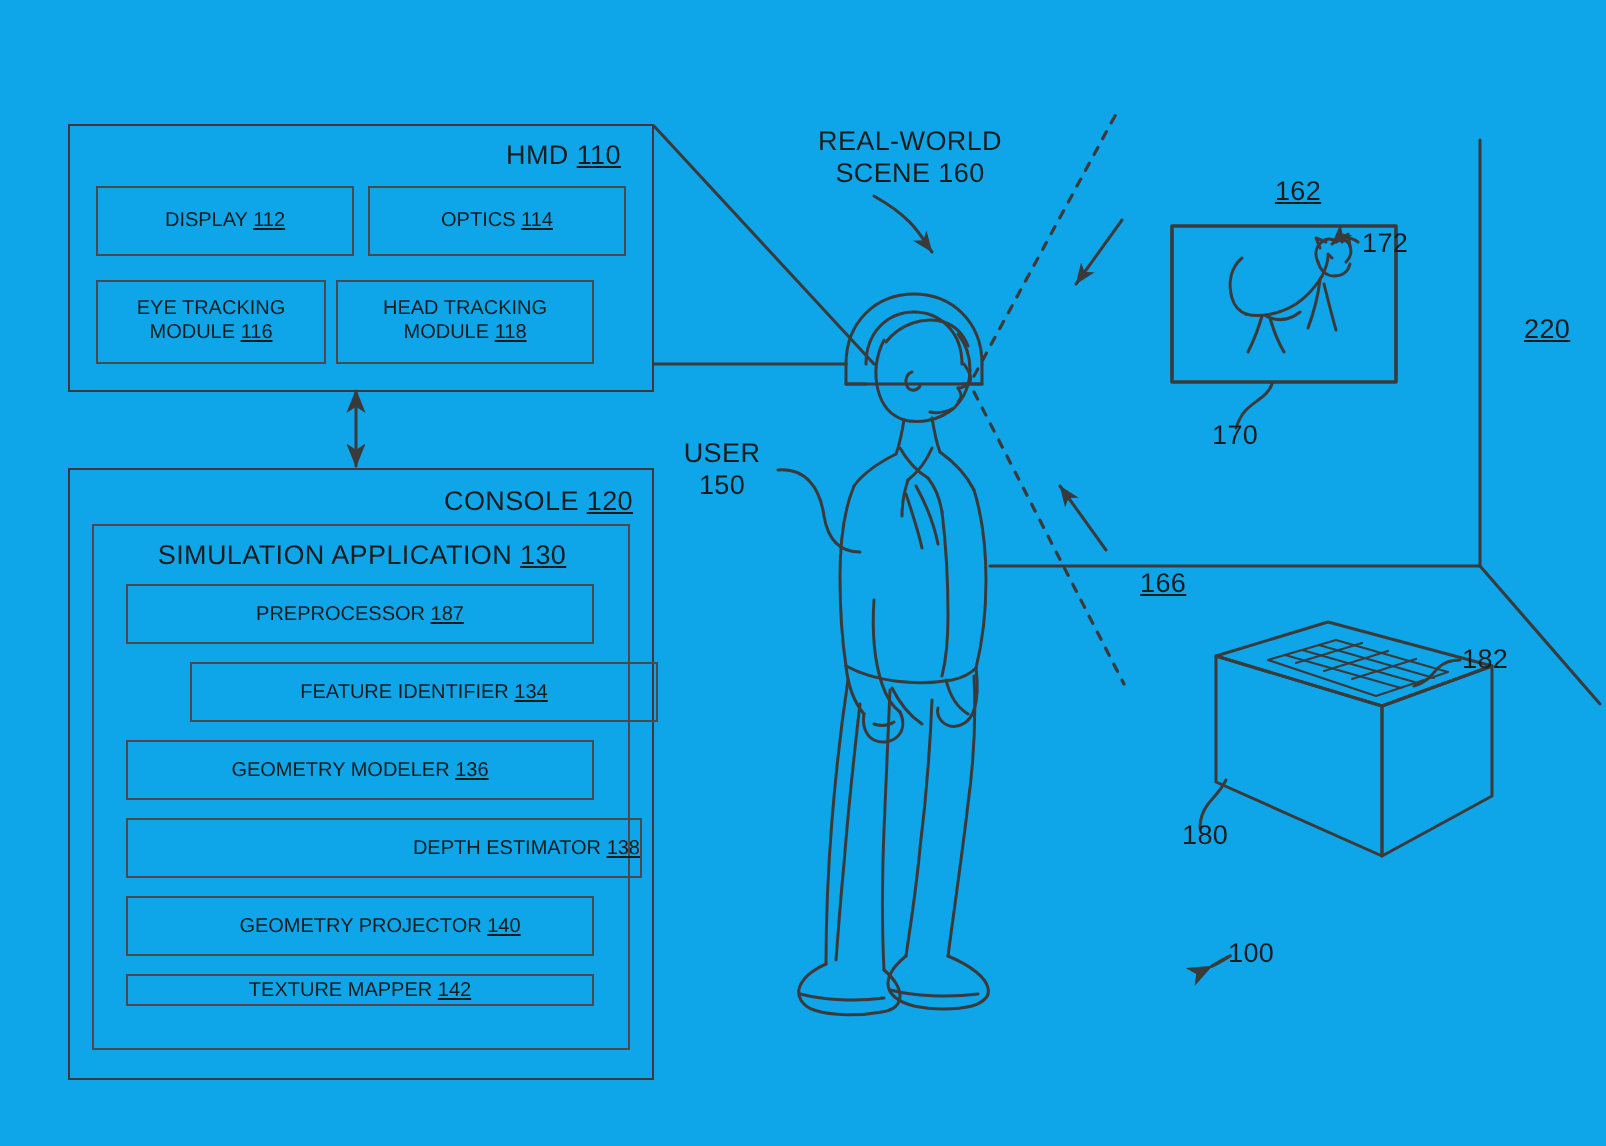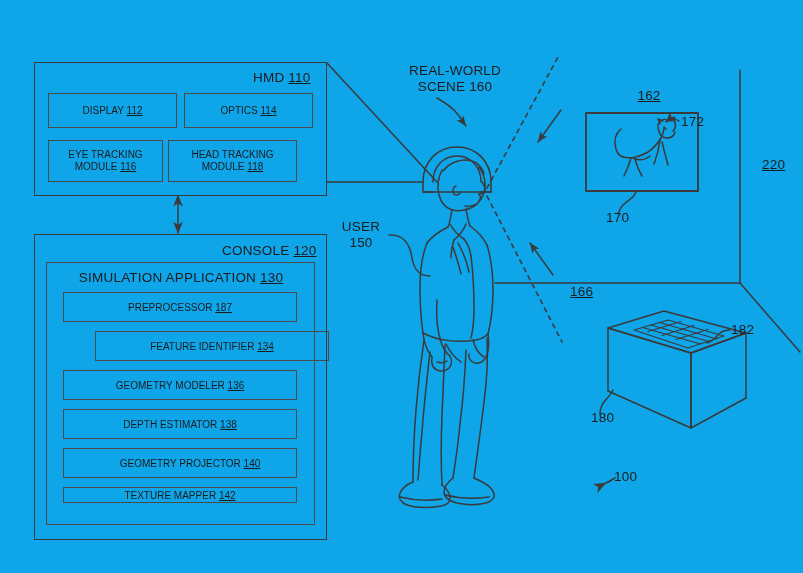--- a/index.html
+++ b/index.html
@@ -326,21 +326,21 @@
     </span>
   </div>
 
   <div class="module" style="left:63px; top:370px; width:234px; height:30px;">
     <span>
       <span>GEOMETRY MODELER</span>
       <span class="u">136</span>
     </span>
   </div>
 
-  <div class="module" style="left:63px; top:409px; width:234px; height:30px;">
+  <div class="module" style="left:63px; top:409px; width:258px; height:30px;justify-content:flex-end;">
     <span>
       <span>DEPTH ESTIMATOR</span>
       <span class="u">138</span>
     </span>
   </div>
 
   <div class="module" style="left:63px; top:448px; width:234px; height:30px;padding-left:20px;">
     <span>
       <span>GEOMETRY PROJECTOR</span>
       <span class="u">140</span>

